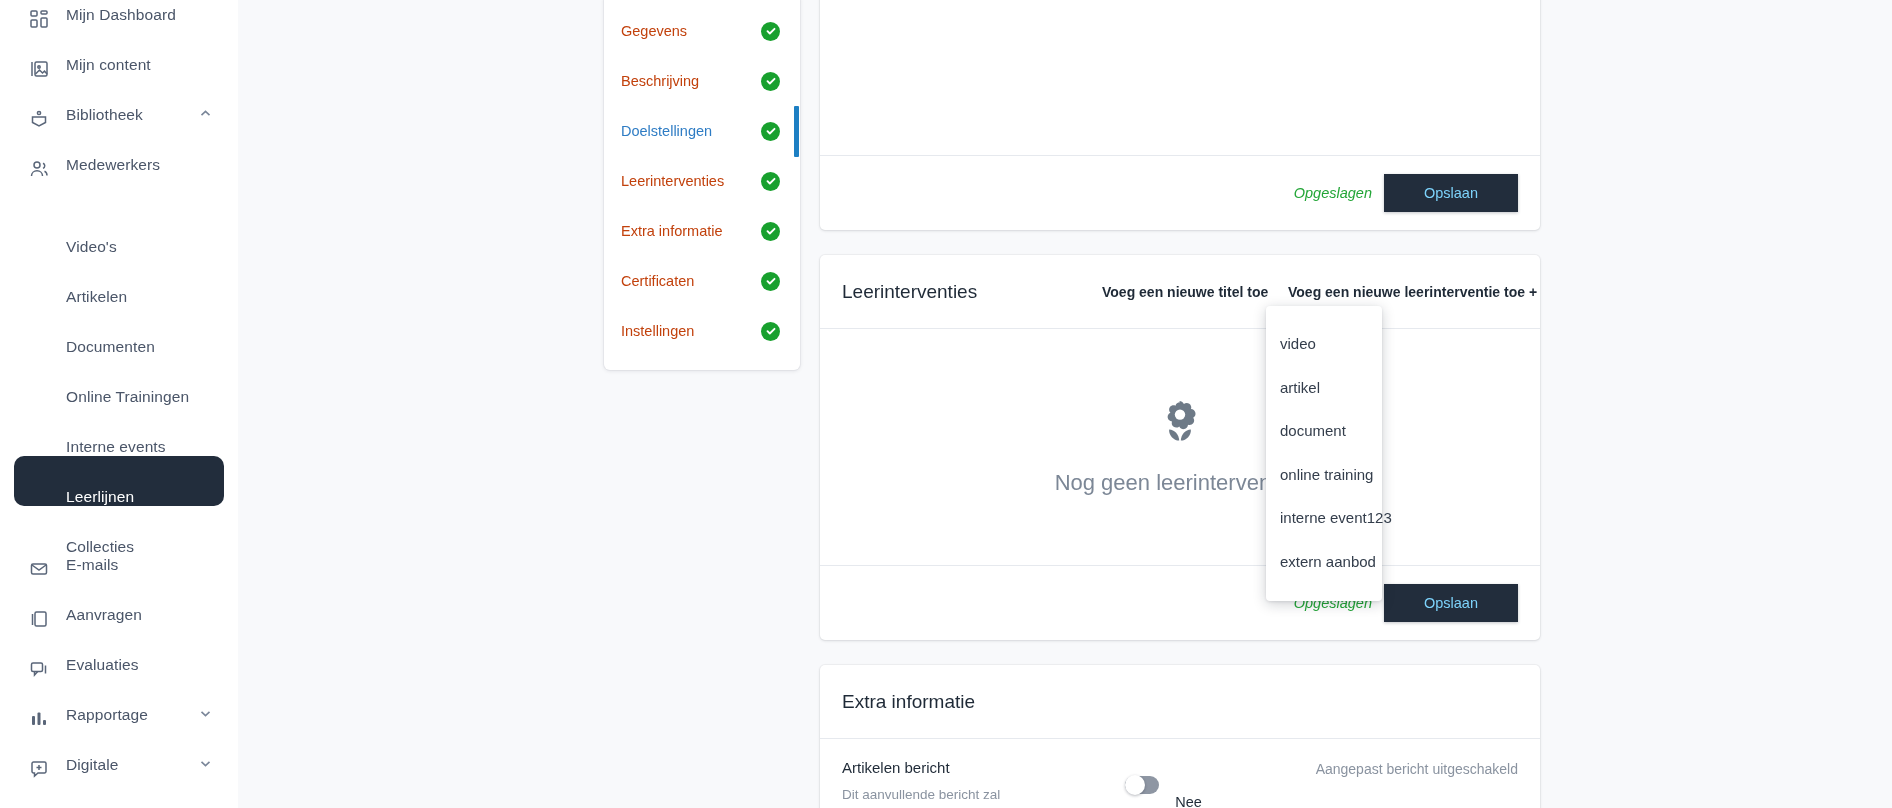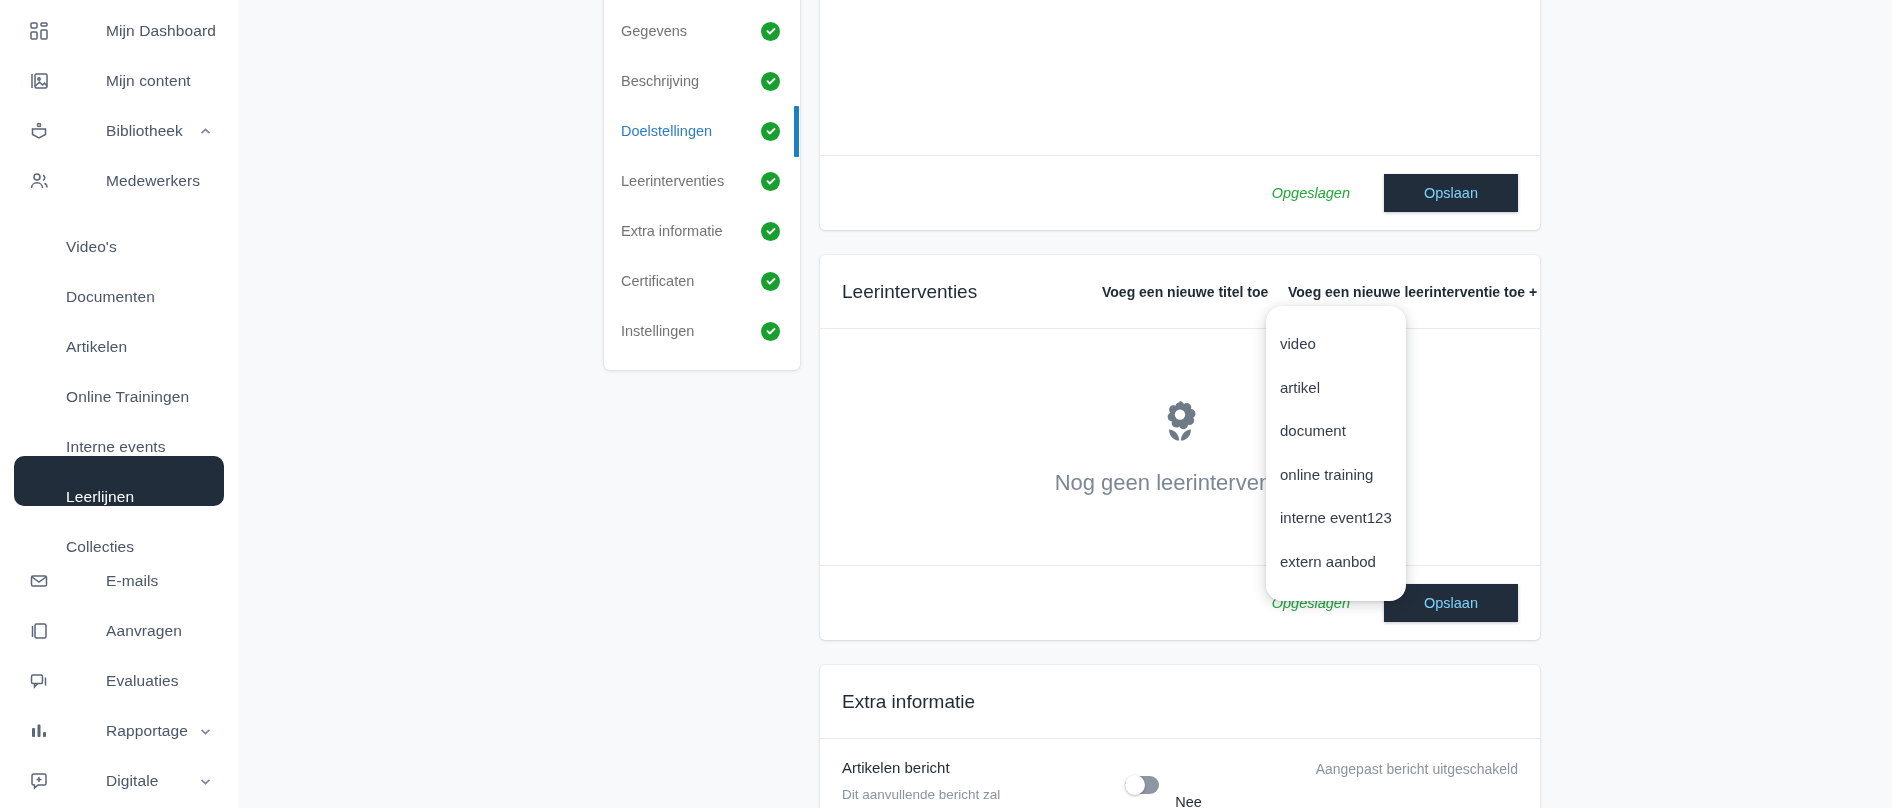--- a/index.html
+++ b/index.html
@@ -28,28 +28,26 @@
     width: 238px;
     height: 808px;
     background: #ffffff;
     padding-top: 6px;
     overflow: hidden;
   }
 
   .nav-item {
     position: relative;
     display: flex;
-    align-items: center;
     height: 50px;
     margin: 0 14px;
     padding-left: 12px;
     border-radius: 10px;
     cursor: pointer;
     color: #4a5568;
-    gap: 40px;
   }
   .nav-item .nav-icon {
     width: 26px;
     height: 26px;
     flex: 0 0 26px;
     display: flex;
     align-items: center;
     justify-content: center;
     margin-right: 14px;
     color: #5a6679;
@@ -104,21 +102,21 @@
   .cl-row {
     display: flex;
     align-items: center;
     justify-content: space-between;
     height: 50px;
     padding: 0 20px 0 17px;
     cursor: pointer;
   }
   .cl-label {
     font-size: 14.5px;
-    color: #737373;
+    color: #c2410c;
     white-space: nowrap;
   }
   .cl-row.current .cl-label {
     color: #2e7cc4;
   }
   .check {
     width: 19px; height: 19px;
     border-radius: 50%;
     background: #18a02e;
     display: flex;
@@ -154,21 +152,21 @@
 
   .card-footer {
     position: absolute;
     left: 0; right: 0; bottom: 0;
     height: 75px;
     border-top: 1px solid #e6e9ee;
     display: flex;
     align-items: center;
     justify-content: flex-end;
     padding-right: 22px;
-    gap: 34px;
+    gap: 12px;
   }
   .saved-text {
     font-size: 14.5px;
     font-style: italic;
     color: #22a536;
     white-space: nowrap;
   }
   .btn-save {
     background: #222d3c;
     color: #7dd3fc;
@@ -222,23 +220,23 @@
     color: #7c8796;
     white-space: nowrap;
   }
   .flower-icon { color: #6e7a87; display:block; }
 
   
   .dropdown {
     position: absolute;
     left: 1266px;
     top: 306px;
-    width: 140px;
+    width: 116px;
     background: #ffffff;
-    border-radius: 16px;
+    border-radius: 4px;
     box-shadow: 0 3px 14px rgba(16,24,40,0.20), 0 1px 3px rgba(16,24,40,0.10);
     padding: 16px 0 18px 0;
     z-index: 30;
   }
   .dd-item {
     height: 43.5px;
     display: flex;
     align-items: center;
     padding-left: 14px;
     font-size: 15px;
@@ -359,24 +357,24 @@
             <path d="M15.5 12.2c1.6.7 2.5 2.3 2.5 4.3"></path>
         </svg>
       </span>
       <span class="nav-label">Medewerkers</span>
     </div>
 
     <div class="nav-sub">
       <span class="nav-label">Video's</span>
     </div>
     <div class="nav-sub">
+      <span class="nav-label">Artikelen</span>
+    </div>
+    <div class="nav-sub">
       <span class="nav-label">Documenten</span>
-    </div>
-    <div class="nav-sub">
-      <span class="nav-label">Artikelen</span>
     </div>
     <div class="nav-sub">
       <span class="nav-label">Online Trainingen</span>
     </div>
     <div class="nav-sub">
       <span class="nav-label">Interne events</span>
     </div>
     <div class="nav-sub active">
       <span class="nav-label">Leerlijnen</span>
     </div>

